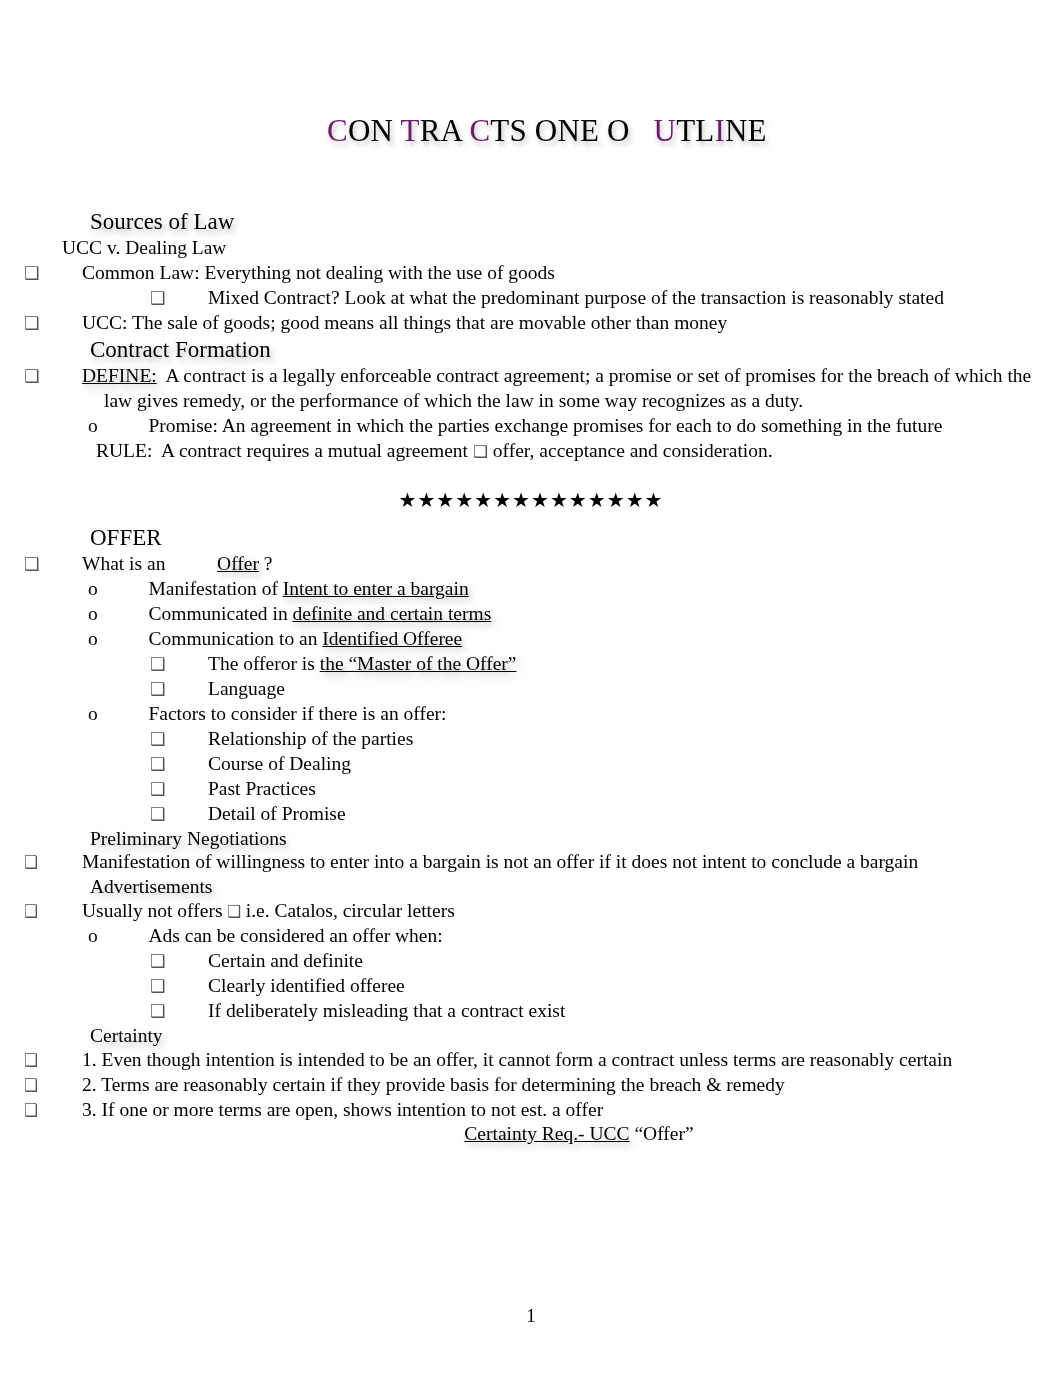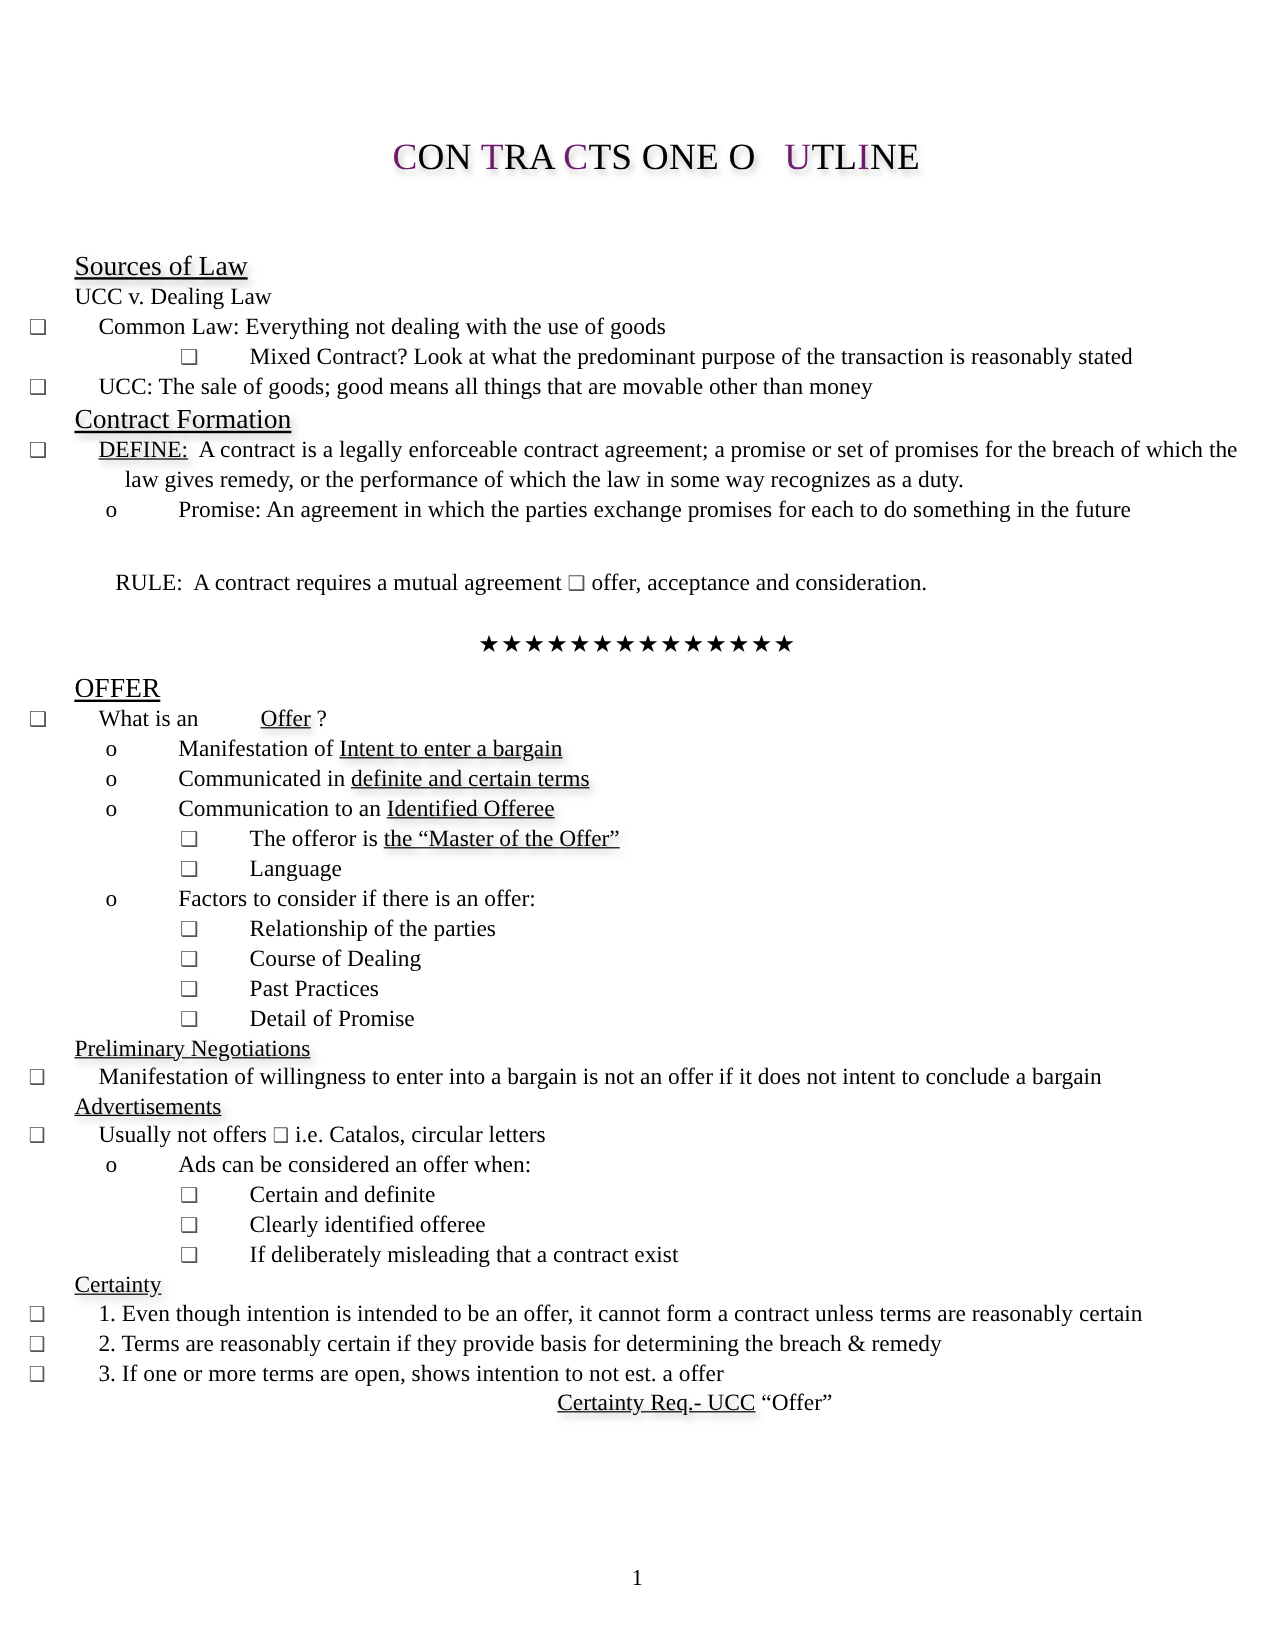--- a/index.html
+++ b/index.html
@@ -88,21 +88,21 @@
     color: #555;
   }
 
   
   .lv1 { padding-left: 40px;  text-indent: -40px;  margin-left: 64px; }
   .lv2 { padding-left: 40px;  text-indent: -40px;  margin-left: 128px; }
   .lv3 { padding-left: 40px;  text-indent: -40px;  margin-left: 190px; }
   .lv1-plain { margin-left: 104px; }
   .lv-none { margin-left: 62px; }
 
-  .hdr-left { margin-left: 62px; text-decoration: underline; }
+  .hdr-left { margin-left: 90px; }
 
   .shadow-word {
     text-shadow: 3px 4px 6px rgba(140,140,140,0.55);
     text-decoration: underline;
   }
 
   
   .stars {
     text-align: center;
     font-family: "DejaVu Sans", sans-serif;
@@ -158,21 +158,21 @@
   <div class="h-large hdr-left">Contract Formation</div>
 
   <div class="row lv1">
     <span class="bul">❑</span><span class="shadow-word">DEFINE:</span>&nbsp; <span>A contract is a legally enforceable contract agreement; a promise or set of promises for the breach of which the law gives remedy, or the performance of which the law in some way recognizes as a duty.</span>
   </div>
 
   <div class="row lv2">
     <span class="bul oh">o</span><span>Promise:</span> <span>An agreement in which the parties exchange promises for each to do something in the future</span>
   </div>
 
-  <div class="row lv1-plain" style="margin-left:0;padding-left:0;text-indent:0;margin-top:36px;">
+  <div class="row lv1-plain" style="margin-left:0;padding-left:0;text-indent:0;">
     <span style="display:inline-block;width:96px;"></span><span>RULE:</span>&nbsp; <span>A contract requires a mutual agreement</span> <span class="tofu">❑</span> <span>offer, acceptance and consideration.</span>
   </div>
 
   <div class="spacer-md"></div>
 
   <div class="stars">★★★★★★★★★★★★★★</div>
 
   <div class="spacer-sm"></div>
 
   <div class="h-plain hdr-left" style="font-size:23px;text-shadow:none;">OFFER</div>

